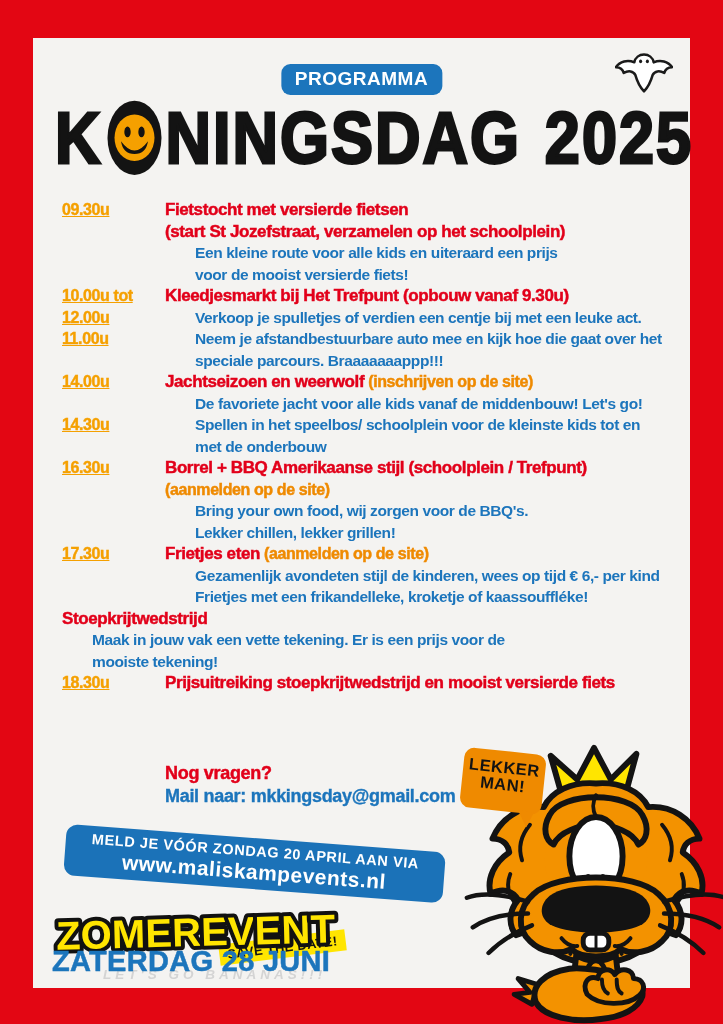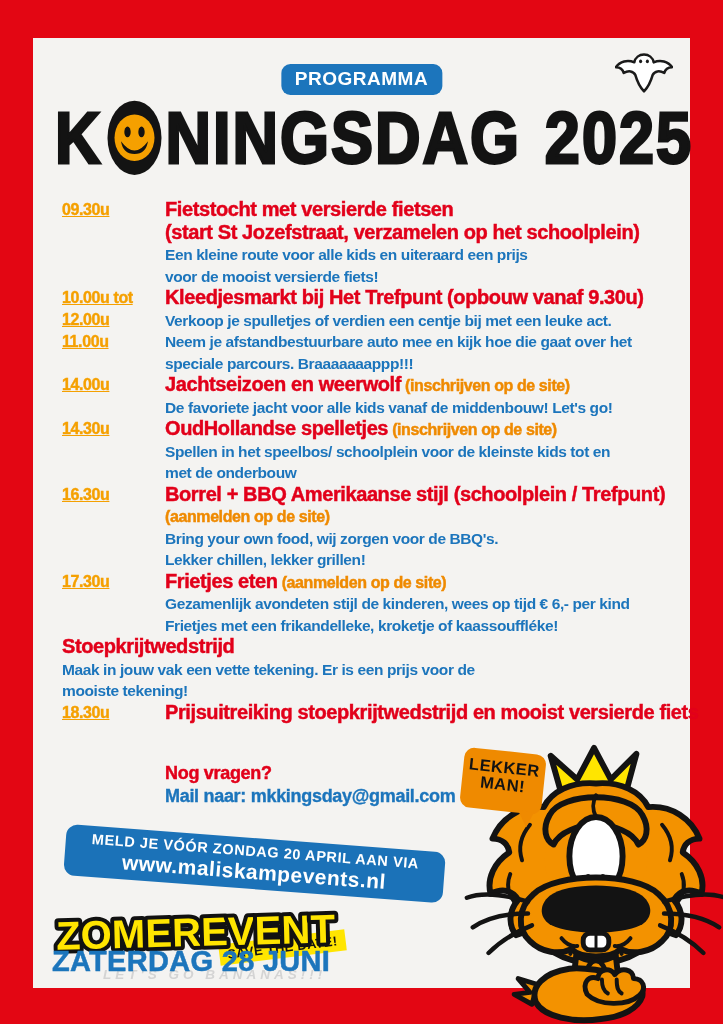--- a/index.html
+++ b/index.html
@@ -24,23 +24,23 @@
 
   
   .schedule{position:absolute;left:29px;top:161px;right:2px;}
   .row{display:flex;}
   .time{width:103px;flex:0 0 103px;color:var(--time_orange,#F5A000);font-weight:700;text-decoration:underline;
     -webkit-text-stroke:.4px var(--time_orange,#F5A000);}
   .time-line,.line{line-height:21.5px;white-space:nowrap;}
   .time-line{font-size:16px;letter-spacing:-.4px;}
   .content{flex:1;min-width:0;}
   .line{font-size:15.5px;font-weight:700;letter-spacing:-.4px;}
-  .seg.red{color:var(--red,#E2001A);font-size:20px;margin-top:27px;-webkit-text-stroke:.45px var(--red,#E2001A);}
+  .seg.red{color:var(--red,#E2001A);font-size:17px;margin-top:27px;-webkit-text-stroke:.45px var(--red,#E2001A);}
   .seg.orange{color:var(--orange,#EF8A00);font-size:16px;-webkit-text-stroke:.45px var(--orange,#EF8A00);}
-  .seg.blue{color:var(--blue,#1C75BC);}
+  .seg.blue{color:var(--blue,#1C75BC);margin-left:30px;}
 
   
   .contact{position:absolute;left:132px;top:724px;font-weight:700;font-size:18px;line-height:23px;letter-spacing:-.3px;}
   .contact .q{color:var(--red,#E2001A);-webkit-text-stroke:.45px var(--red,#E2001A);}
   .contact .m{color:var(--blue,#1C75BC);-webkit-text-stroke:.35px var(--blue,#1C75BC);}
 
   
   .bubble{position:absolute;left:429px;top:713px;width:82px;height:52px;background:var(--orange,#F08C00);
     border-radius:10px;transform:rotate(6deg);color:#131313;font-weight:900;font-size:16.5px;
     line-height:17px;text-align:center;padding-top:8px;letter-spacing:.5px;z-index:6;}
@@ -133,21 +133,20 @@
           <div class="content">
             <div class="line"><span class="seg red">Jachtseizoen en weerwolf</span><span class="seg orange"> (inschrijven op de site)</span></div>
             <div class="line"><span class="seg blue">De favoriete jacht voor alle kids vanaf de middenbouw! Let's go!</span></div>
           </div>
         </div>
         <div class="row">
           <div class="time">
             <div class="time-line">14.30u</div>
           </div>
           <div class="content">
-            <div class="line"><span class="seg red">OudHollandse spelletjes</span><span class="seg orange">  (inschrijven op de site)</span></div>
             <div class="line"><span class="seg blue">Spellen in het speelbos/ schoolplein voor de kleinste kids tot en</span></div>
             <div class="line"><span class="seg blue">met de onderbouw</span></div>
           </div>
         </div>
         <div class="row">
           <div class="time">
             <div class="time-line">16.30u</div>
           </div>
           <div class="content">
             <div class="line"><span class="seg red">Borrel + BBQ Amerikaanse stijl (schoolplein / Trefpunt)</span></div>

